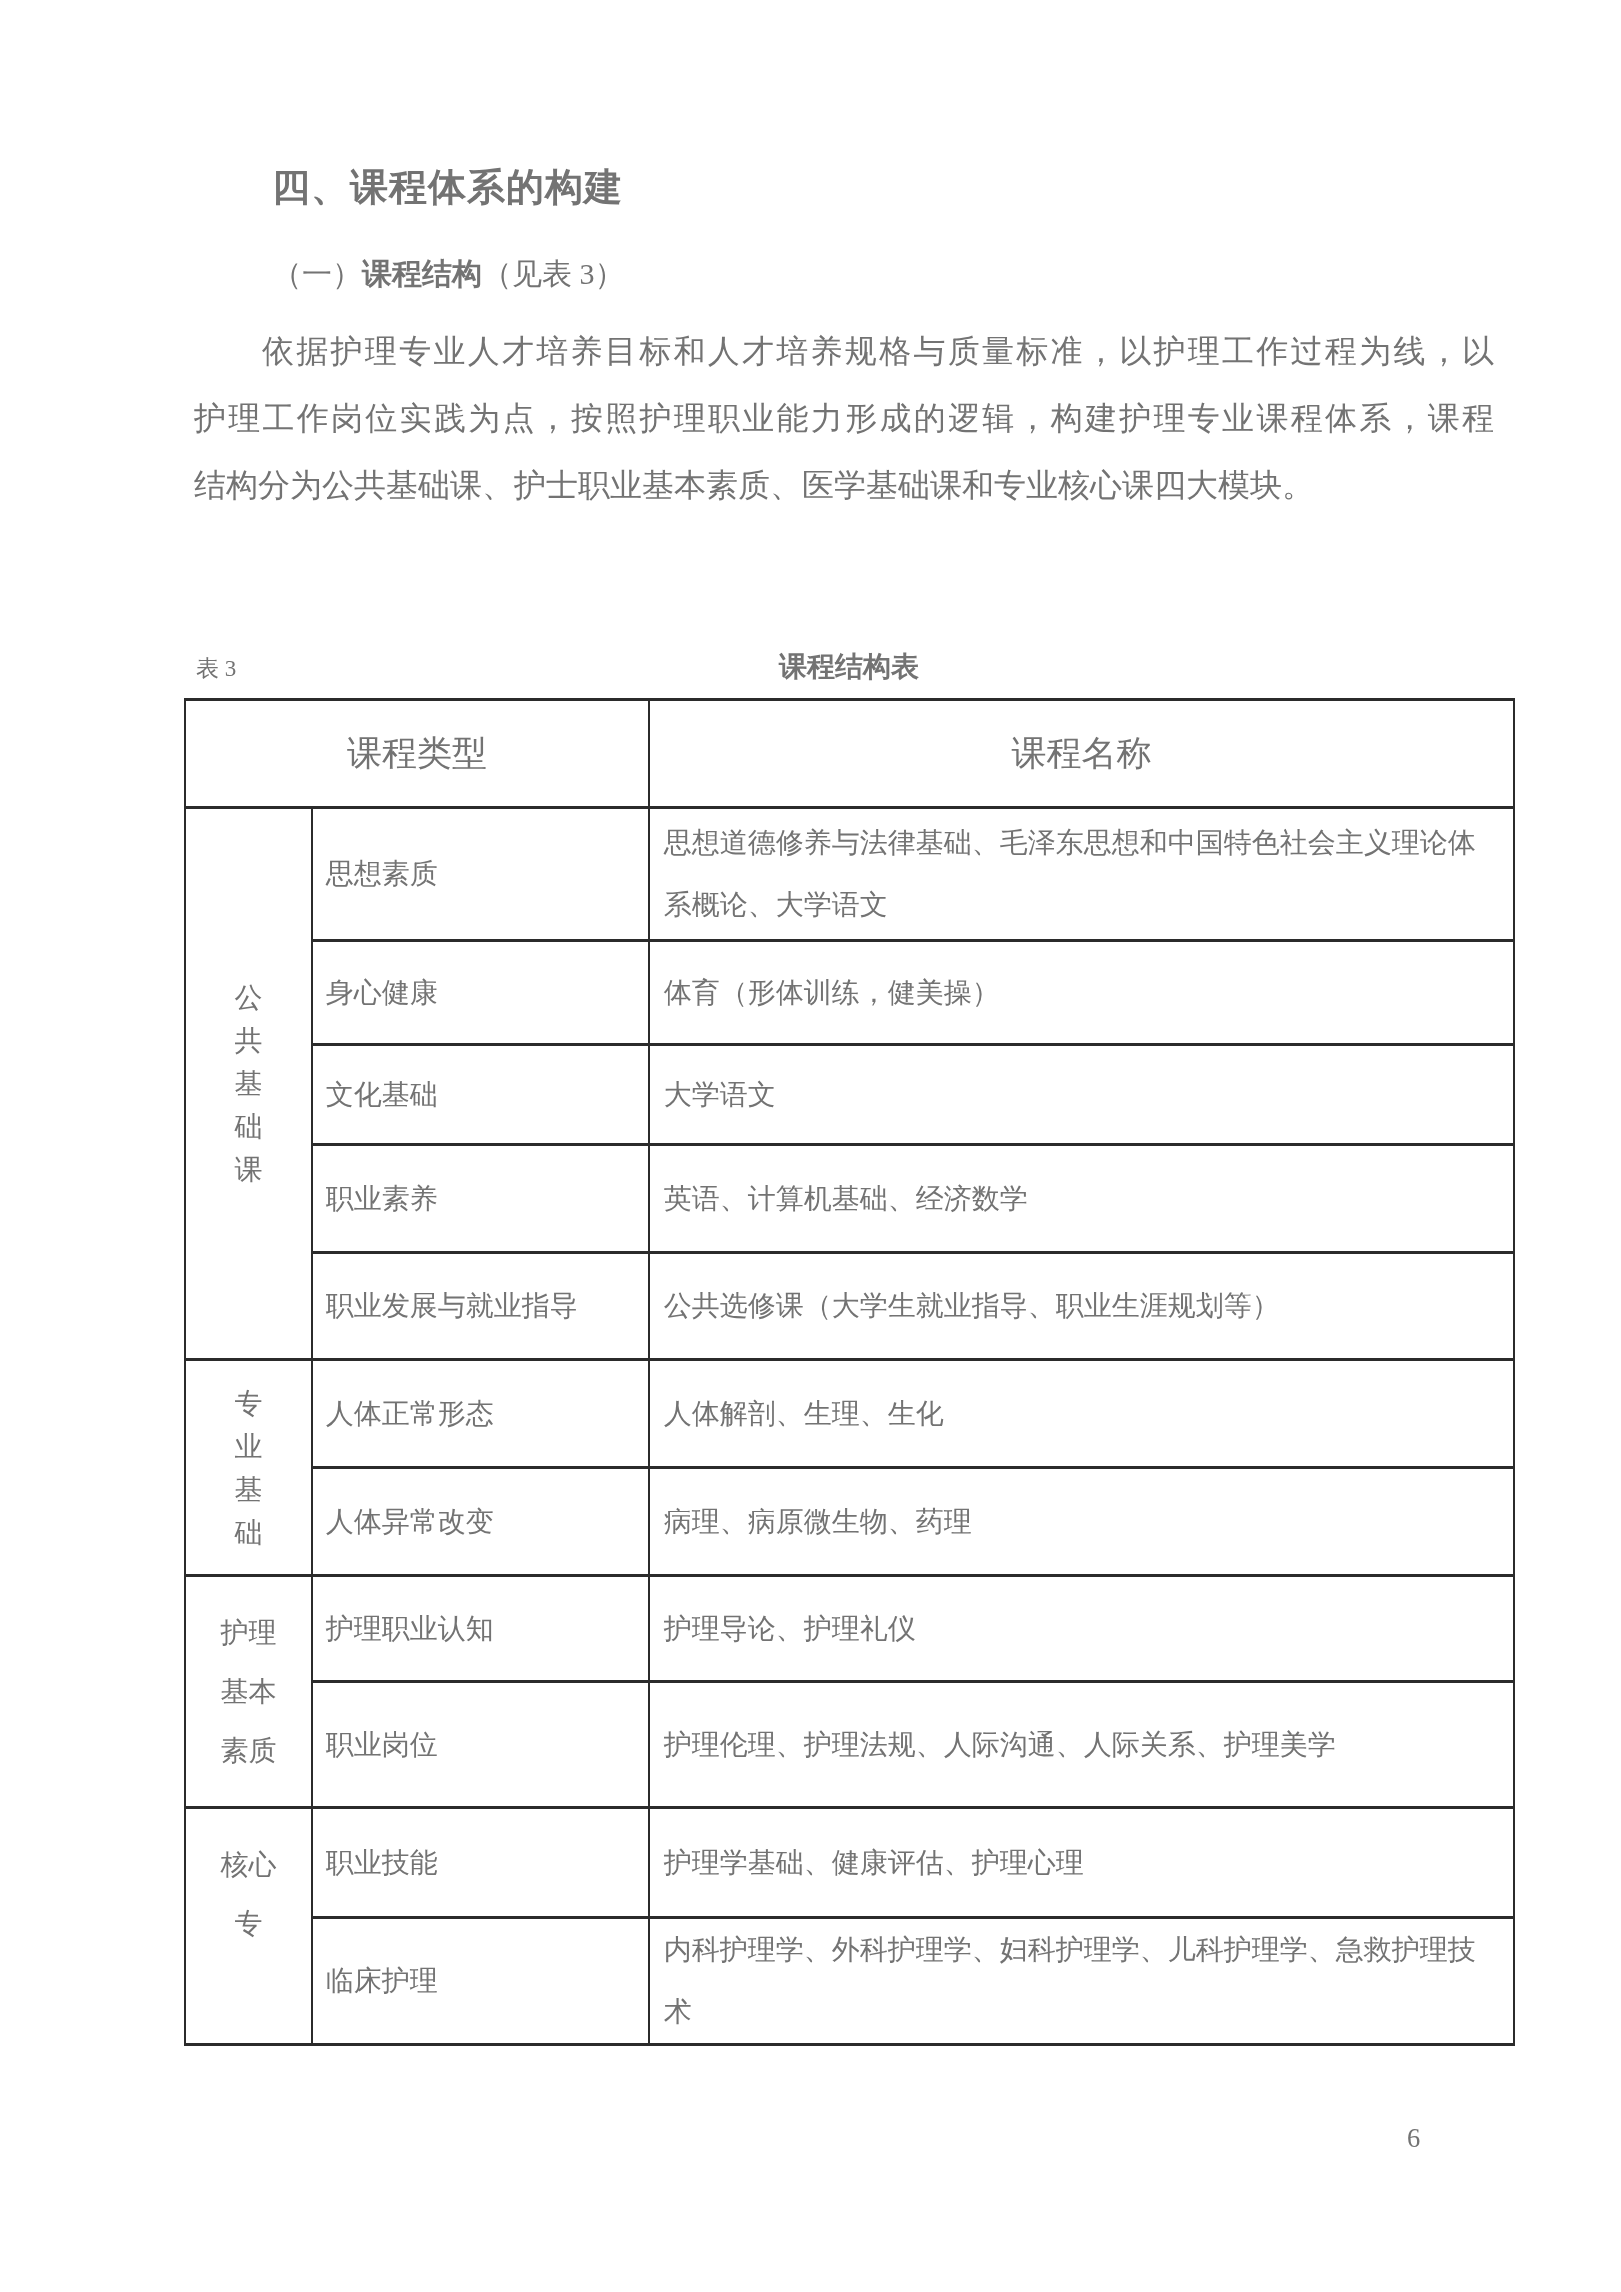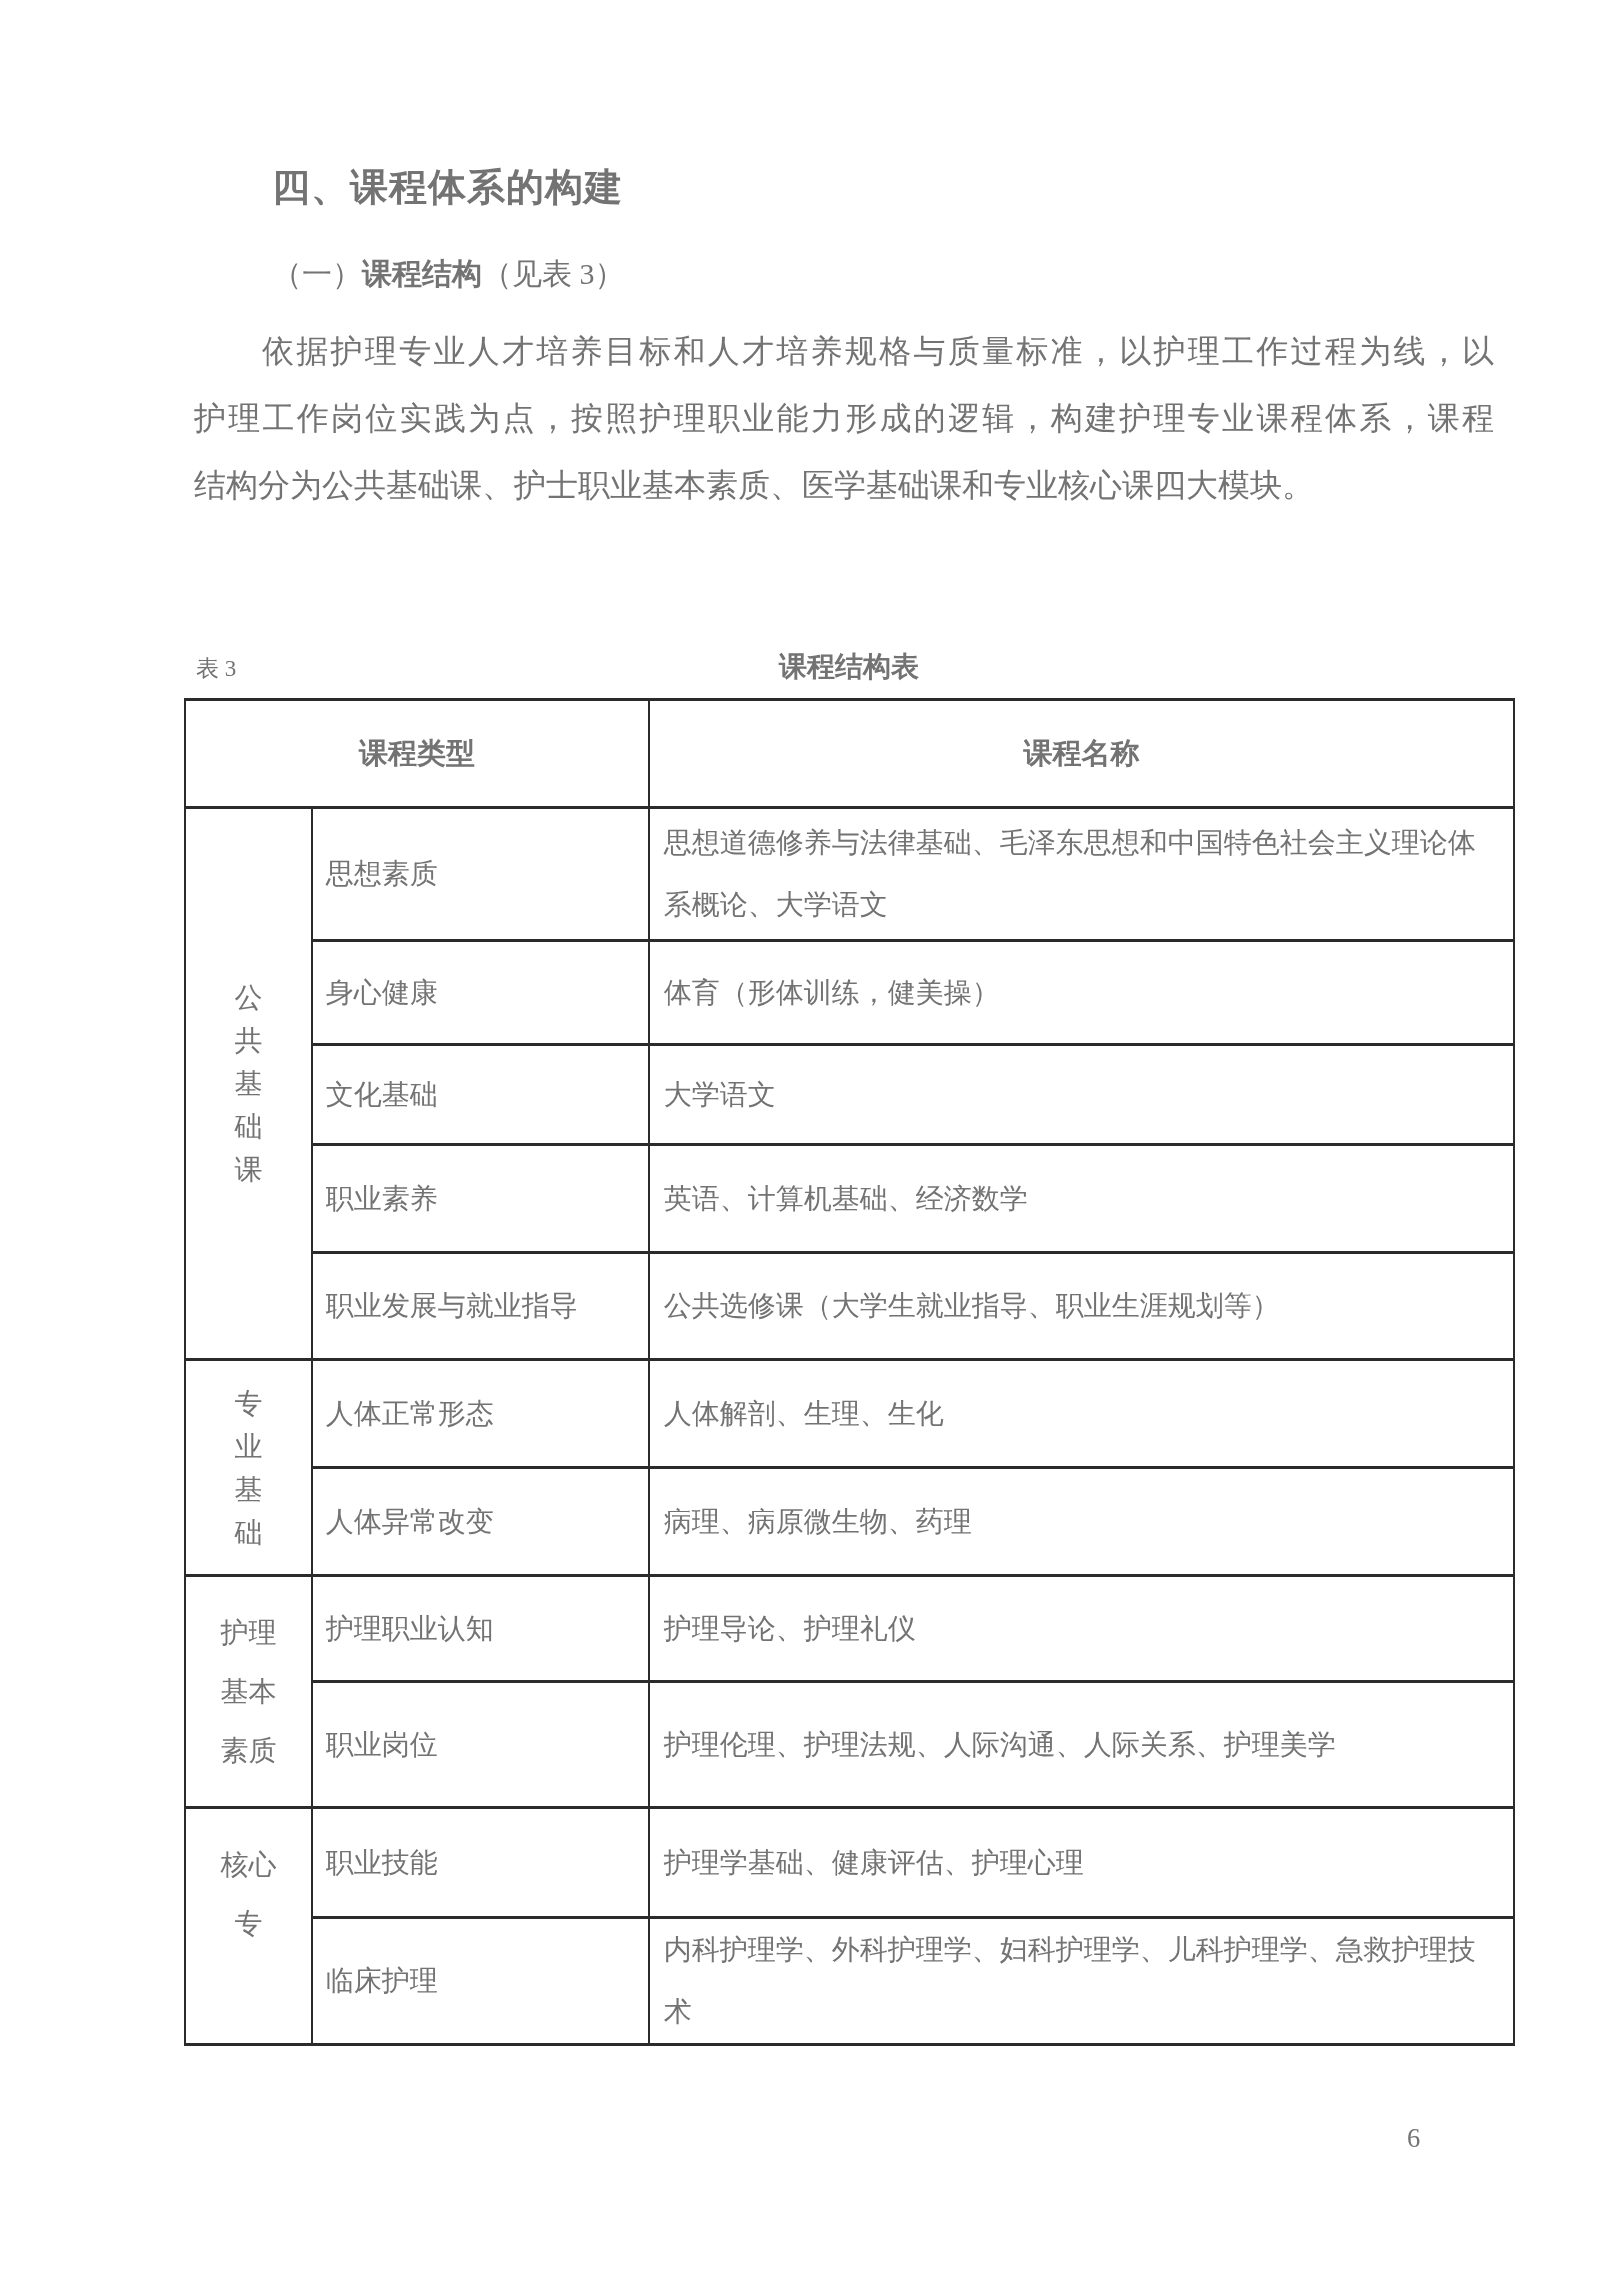--- a/index.html
+++ b/index.html
@@ -42,21 +42,21 @@
     width:1330px; border-collapse:collapse; table-layout:fixed;
     font-size:28px;
   }
   .ct th, .ct td {
     border:2.9px solid #2b2b2b;
     border-top-width:3.9px; border-bottom-width:3.9px;
     padding:0; vertical-align:middle;
     overflow:hidden;
   }
   .ct thead th {
-    font-weight:700; text-align:center; font-size:29px;
+    font-weight:400; text-align:center; font-size:35px;
   }
   .ct td.type { text-align:left; padding-left:12.7px; }
   .ct td.name {
     text-align:left; padding-left:13.7px; padding-right:19.6px;
     line-height:62px;
   }
   .ct td.group { text-align:center; }
   .ct td.group .gl { line-height:43px; }
   .ct td.group-wide .gl { line-height:59px; }
   .ct td.group-raised { padding-bottom:65px; }

